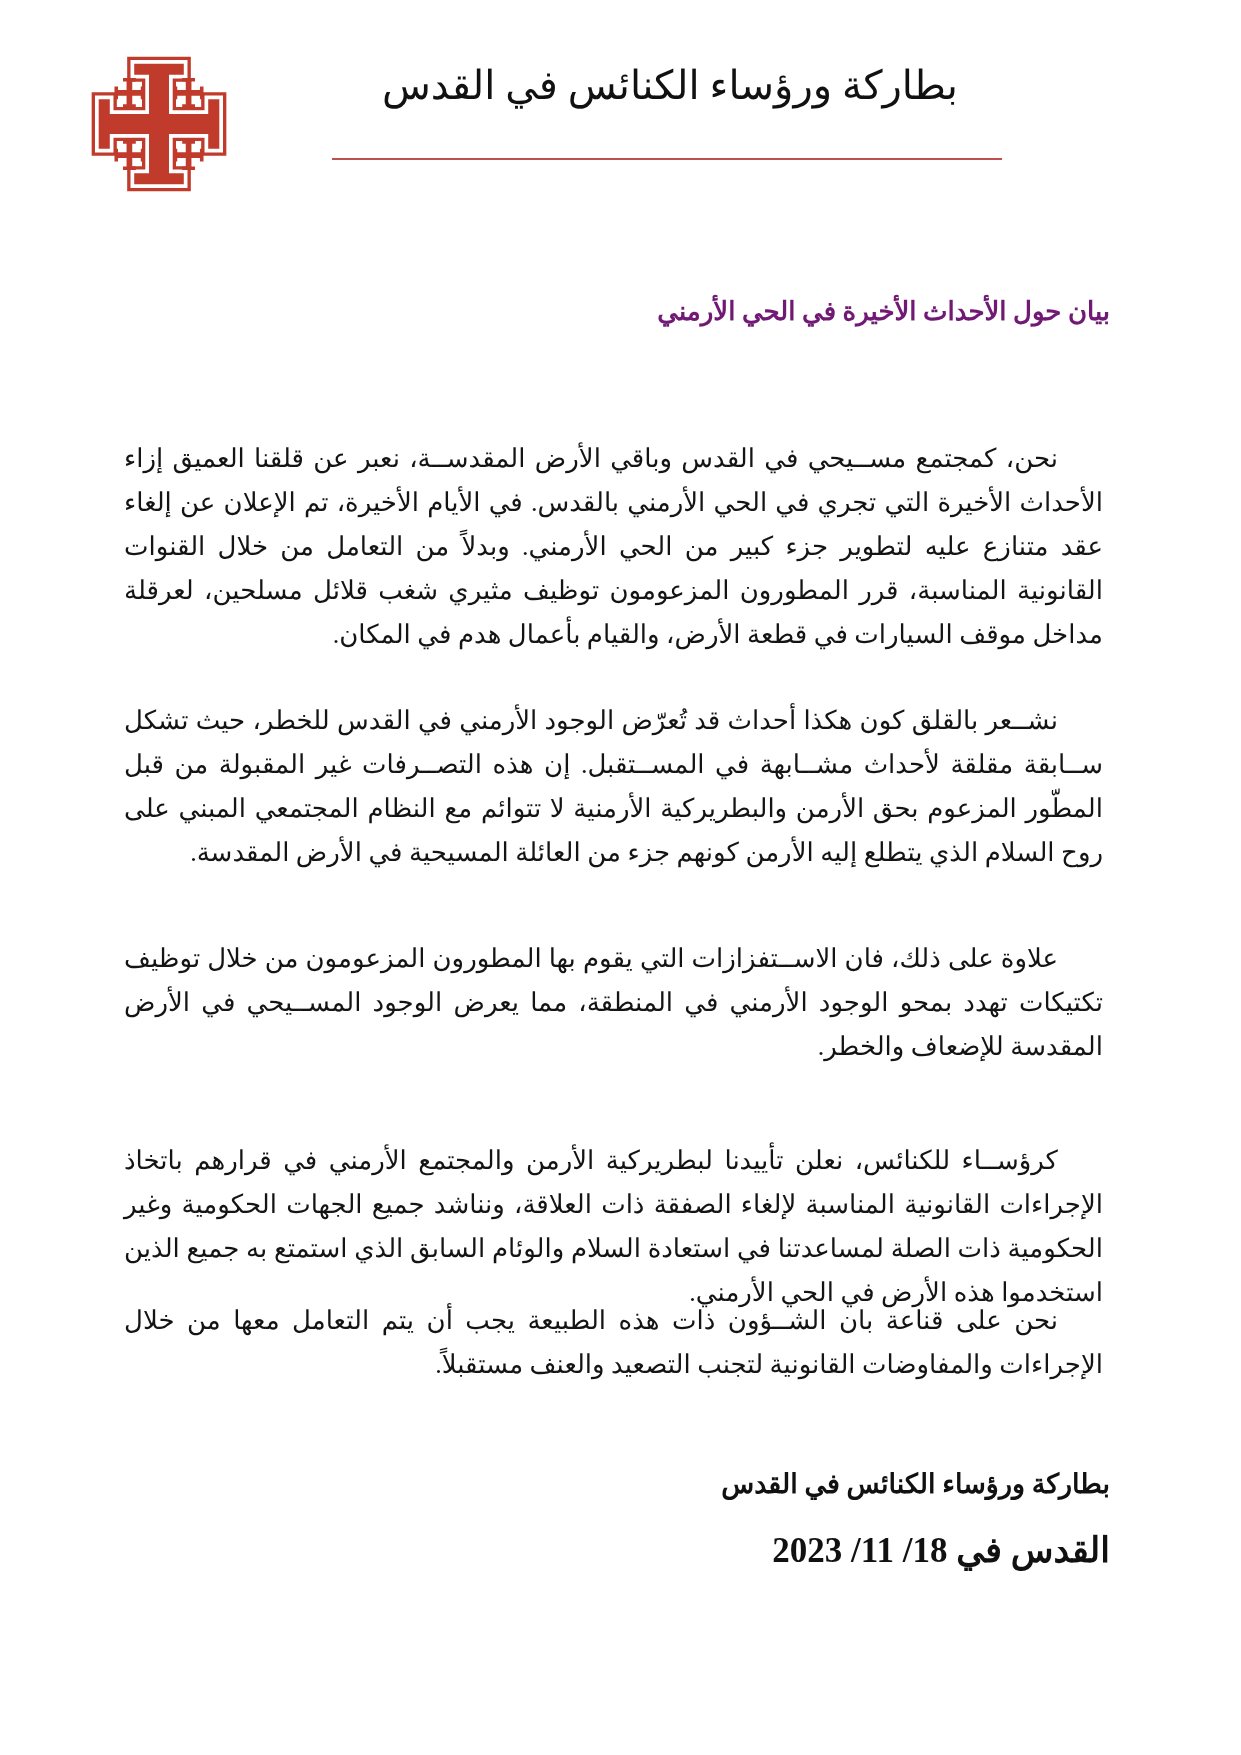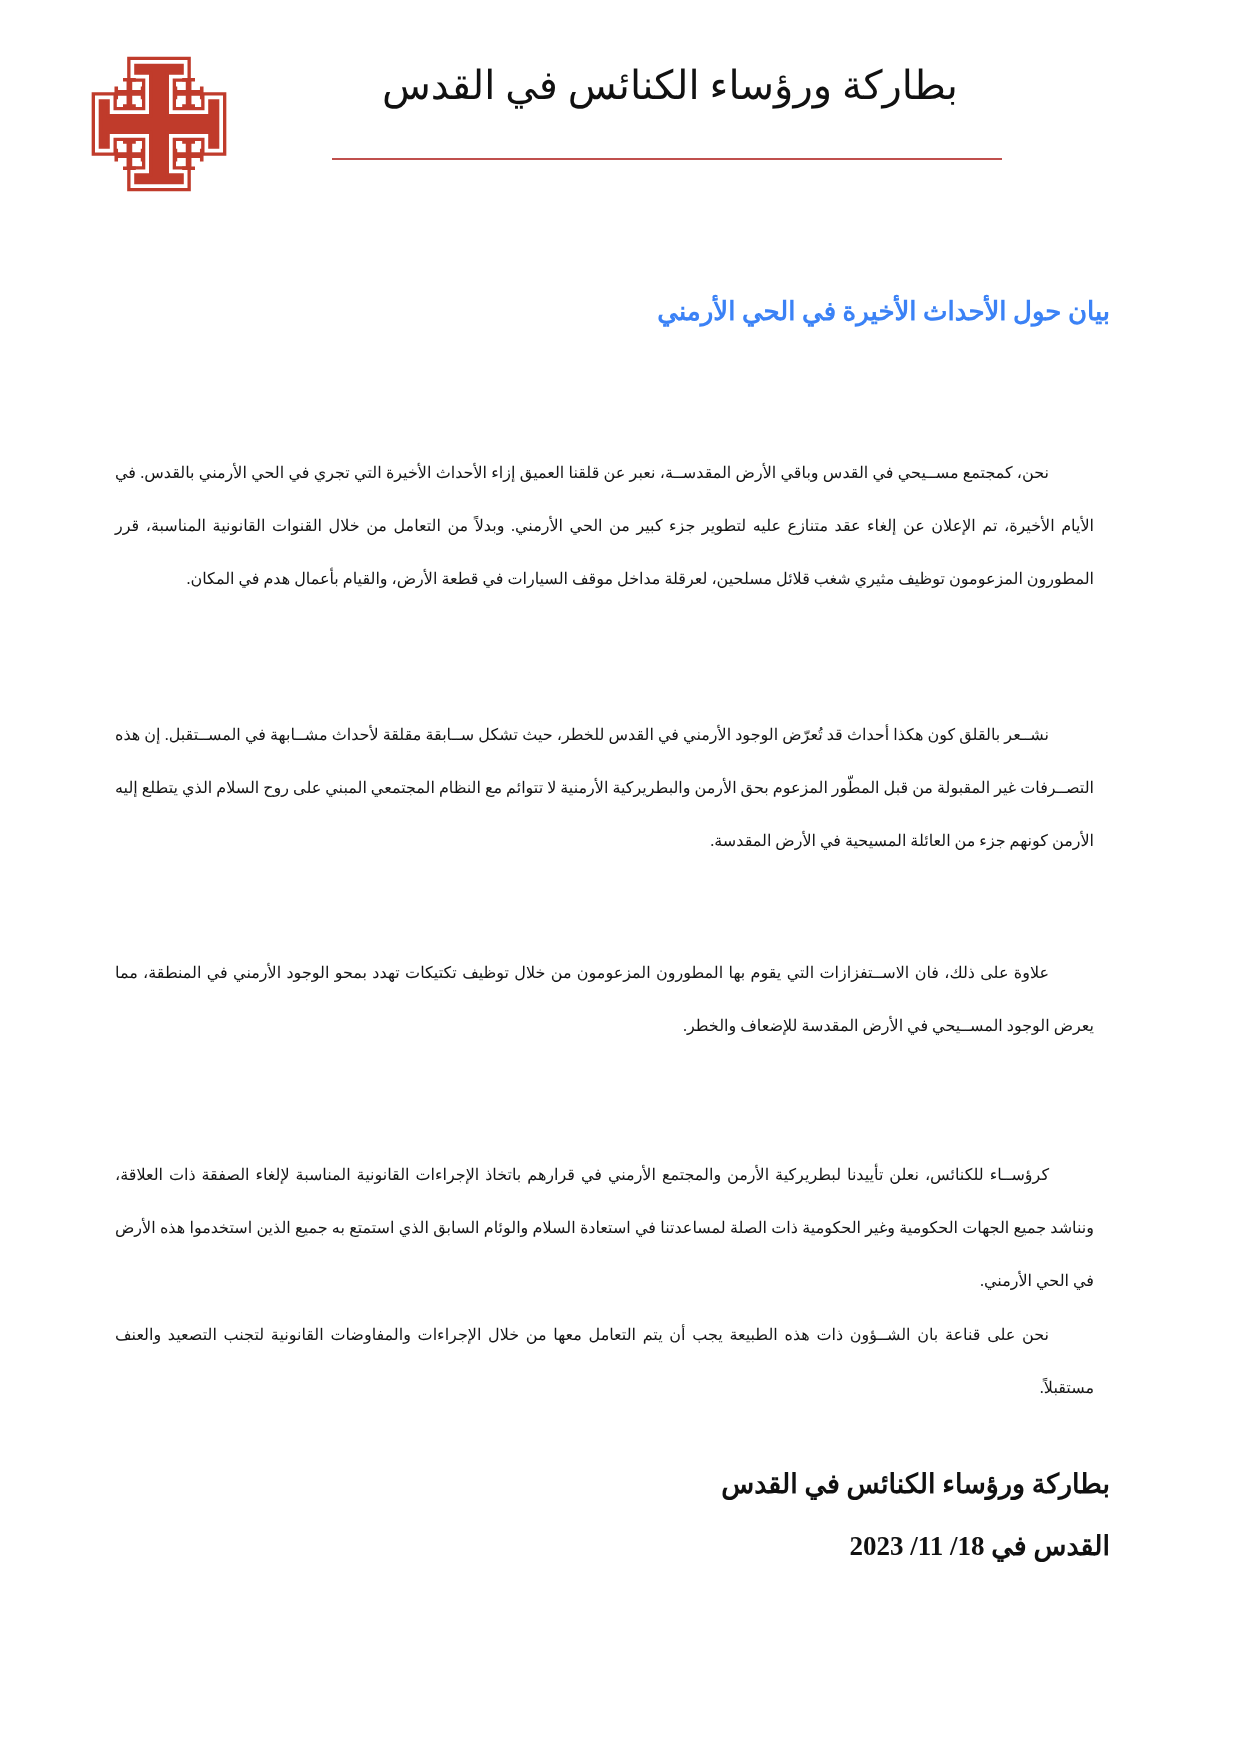--- a/index.html
+++ b/index.html
@@ -42,53 +42,53 @@
     width: 670px;
     height: 2px;
     background: #c0504d;
   }
   .statement-heading {
     position: absolute;
     right: 131px;
     top: 296px;
     font-size: 26px;
     font-weight: bold;
-    color: #3b82f6;
+    color: #701a75;
     white-space: nowrap;
   }
   .para {
     position: absolute;
     right: 131px;
     width: 979px;
-    font-size: 16px;
-    line-height: 53px;
+    font-size: 26px;
+    line-height: 44px;
     color: #141414;
     text-align: justify;
     text-indent: 45px;
-    margin: 16px;
+    margin: 7px;
   }
   .para-1 { top: 430px; }
   .para-2 { top: 692px; }
   .para-3 { top: 930px; }
   .para-4 { top: 1132px; }
   .para-5 { top: 1292px; }
   .signature {
     position: absolute;
     right: 131px;
     top: 1468px;
     font-size: 27px;
     font-weight: bold;
     color: #111111;
     white-space: nowrap;
   }
   .date-line {
     position: absolute;
     right: 131px;
     top: 1530px;
-    font-size: 27px;
+    font-size: 35px;
     font-weight: bold;
     color: #111111;
     white-space: nowrap;
   }
 </style>
 </head>
 <body>
 
 <div class="page">
 

